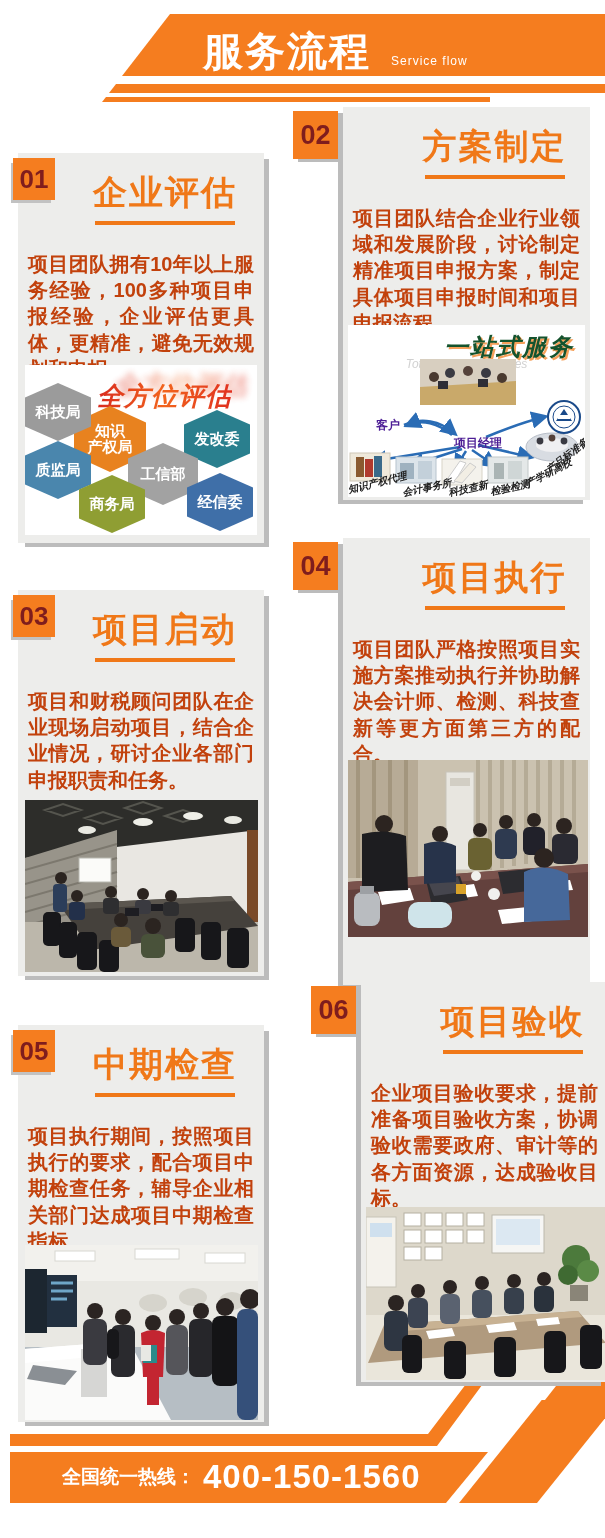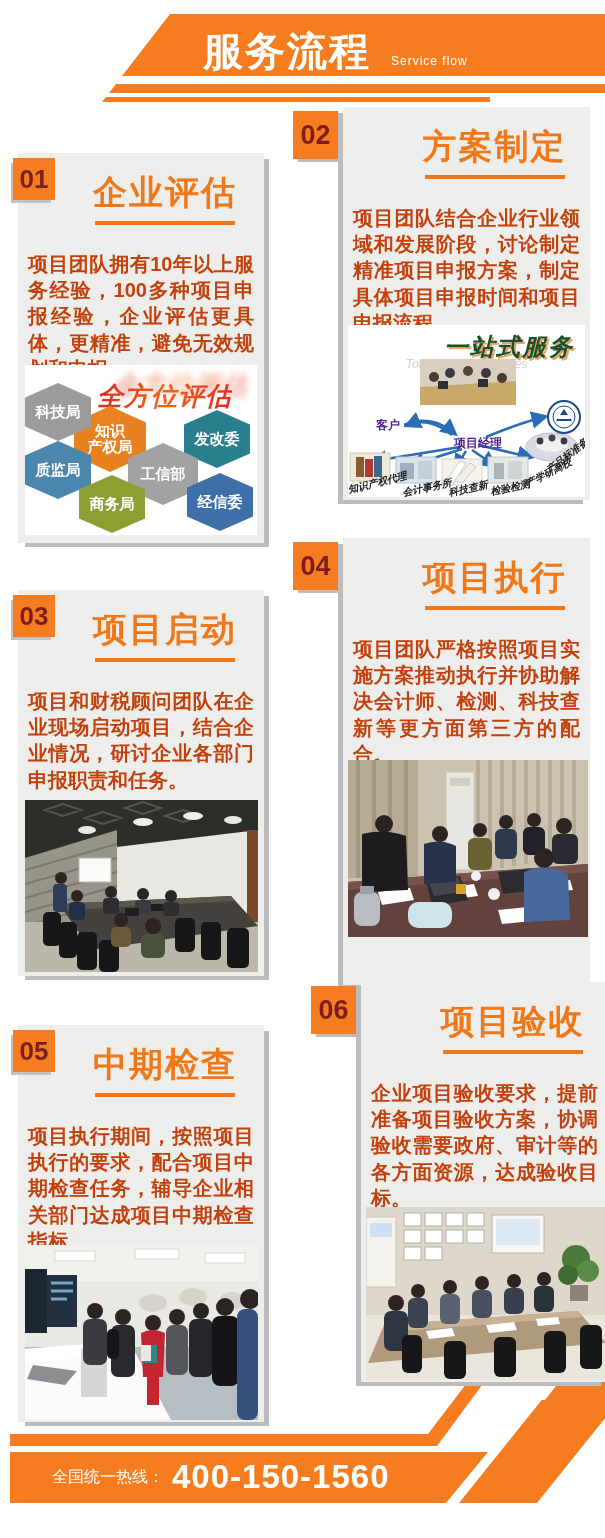--- a/index.html
+++ b/index.html
@@ -14,21 +14,21 @@
   .header-text{
     position:absolute;left:203px;top:24px;z-index:4;color:#fff;
     display:flex;align-items:baseline;gap:20px;white-space:nowrap;
   }
   .header-text .zh{font-size:40px;font-weight:bold;letter-spacing:2px;}
   .header-text .en{font-size:12px;font-weight:400;letter-spacing:1px;}
   .footer-text{
     position:absolute;left:52px;top:1458px;z-index:4;color:#fff;
     display:flex;align-items:center;gap:8px;white-space:nowrap;
   }
-  .footer-text .lbl{font-size:16px;font-weight:normal;}
+  .footer-text .lbl{font-size:19px;font-weight:bold;margin-left:10px;}
   .footer-text .num{font-size:33px;font-weight:bold;letter-spacing:1px;}
   
   .card{position:absolute;background:#ededeb;z-index:2;}
   .card.left{box-shadow:6px 5px 0 -1px #bcbcbc;}
   .card.right{box-shadow:-6px 5px 0 -1px #bcbcbc;}
   .badge{
     position:absolute;background:#f57d1f;color:#7f1d1d;font-weight:bold;
     display:flex;align-items:center;justify-content:center;z-index:3;
   }
   .card.left .badge{left:-5px;top:5px;width:42px;height:42px;font-size:26px;box-shadow:-3px 4px 0 -1px #c2c2c2;}

